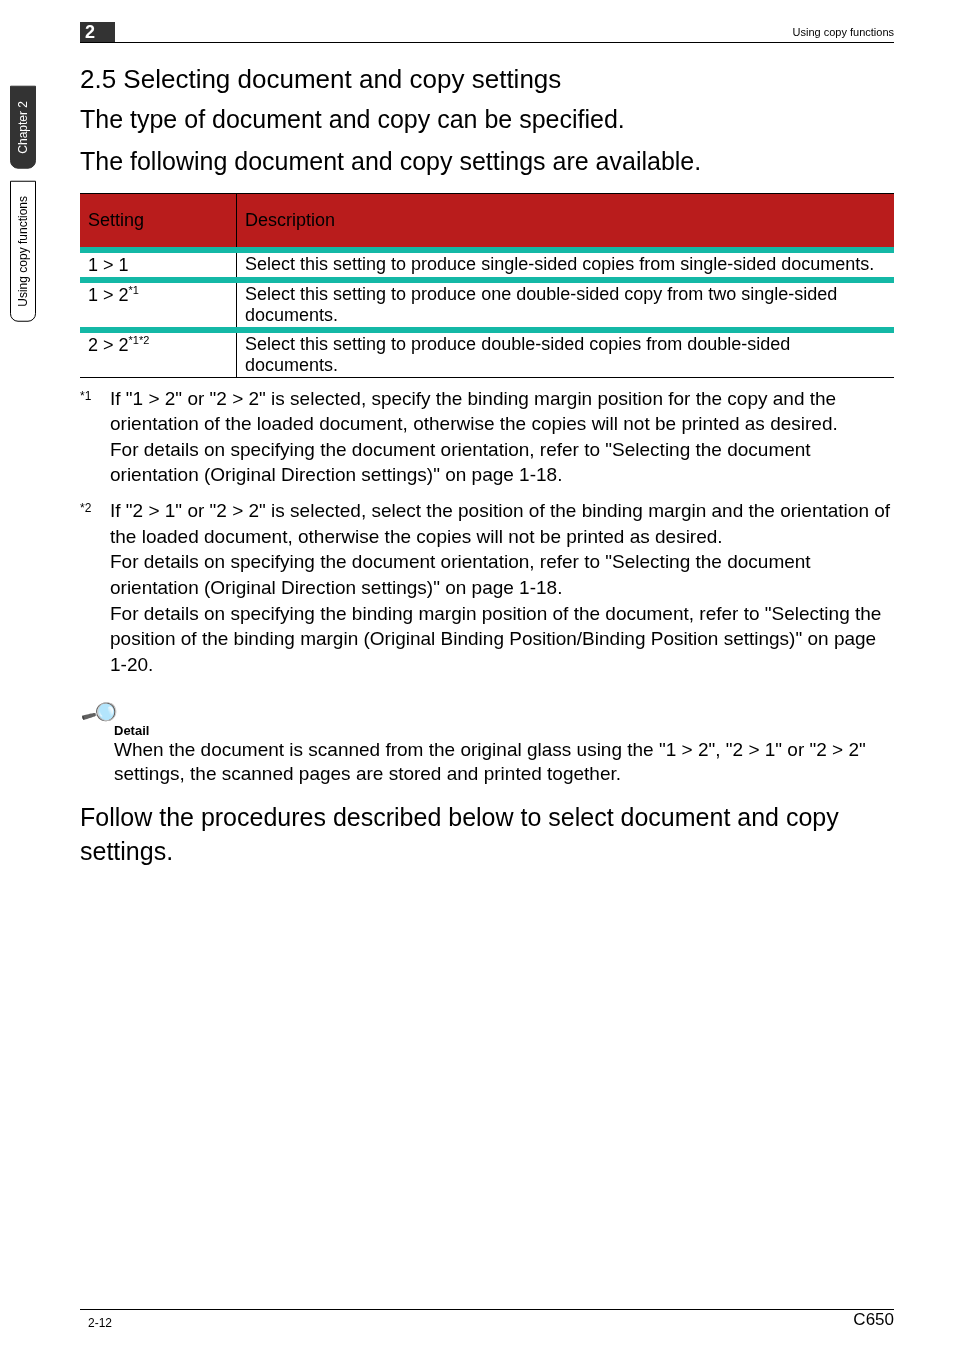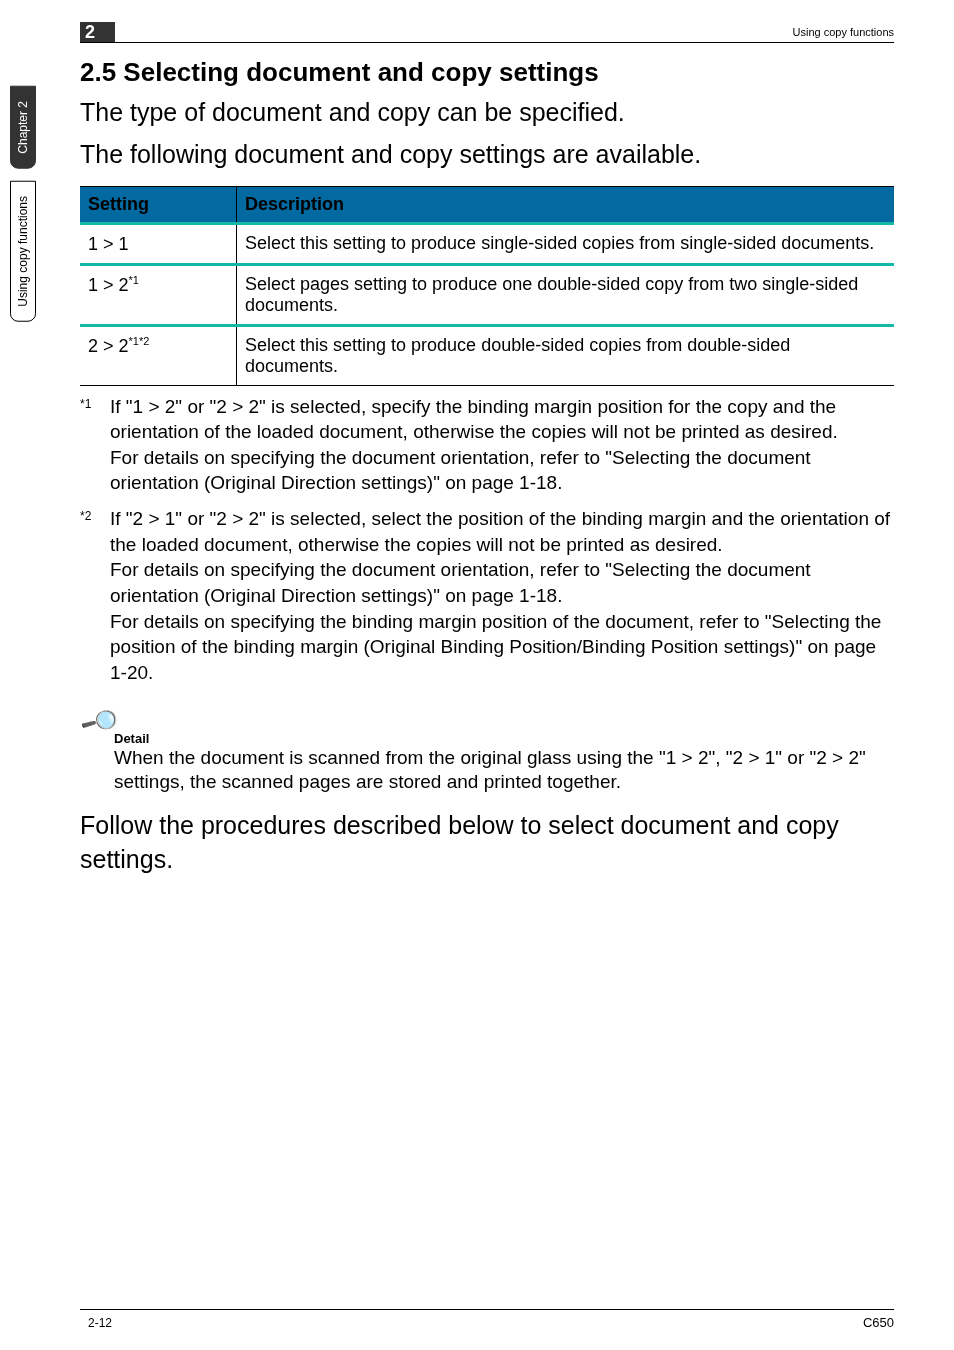--- a/index.html
+++ b/index.html
@@ -72,50 +72,50 @@
   .top-rule {
     position: absolute;
     left: 0;
     right: 0;
     top: 20px;
     border-top: 1.5px solid #000;
   }
   
   .h1 {
     font-size: 26px;
-    font-weight: bold;
-    margin: 11px 0 8px 0;
+    font-weight: normal;
+    margin: 18px 0 8px 0;
   }
   .body {
     font-size: 25px;
     line-height: 1.35;
     margin: 8px 0;
   }
   
   table.settings {
     width: 100%;
     border-collapse: collapse;
     margin-top: 14px;
     font-size: 18px;
   }
   table.settings th {
-    background: #0369a1;
+    background: #b91c1c;
     text-align: left;
-    font-weight: bold;
-    padding: 7px 8px;
+    font-weight: normal;
+    padding: 16px 8px;
     border-top: 1.2px solid #000;
     border-bottom: 1px solid #000;
   }
   table.settings th + th,
   table.settings td + td {
     border-left: 1px solid #000;
   }
   table.settings td {
-    padding: 8px 8px;
-    border-top: 3px solid #14b8a6;
+    padding: 1px 8px;
+    border-top: 6px solid #14b8a6;
     vertical-align: top;
     margin-top: 27px;
   }
   table.settings tr:last-child td {
     border-bottom: 1px solid #000;
   }
   .col-setting { width: 140px; }
   .sup { font-size: 11px; vertical-align: super; }
   
   .footnotes { margin-top: 8px; }
@@ -163,21 +163,21 @@
   .footer-left {
     position: absolute;
     left: 88px;
     bottom: 20px;
     font-size: 12px;
   }
   .footer-right {
     position: absolute;
     right: 60px;
     bottom: 20px;
-    font-size: 13px;
+    font-size: 17px;
   }
 </style>
 </head>
 <body>
 
 <div class="page">
 
   <div class="side-tabs">
     <div class="tab dark">Chapter 2</div>
     <div class="tab light">Using copy functions</div>
@@ -203,21 +203,21 @@
     <tr>
       <td>
         <span>1 &gt; 1</span><span class="sup"></span>
       </td>
       <td>Select this setting to produce single-sided copies from single-sided documents.</td>
     </tr>
     <tr>
       <td>
         <span>1 &gt; 2</span><span class="sup">*1</span>
       </td>
-      <td>Select pages setting to produce one double-sided copy from two single-sided documents.</td>
+      <td>Select this setting to produce one double-sided copy from two single-sided documents.</td>
     </tr>
     <tr>
       <td>
         <span>2 &gt; 2</span><span class="sup">*1*2</span>
       </td>
       <td>Select this setting to produce double-sided copies from double-sided documents.</td>
     </tr>
   </tbody>
     </table>
 

